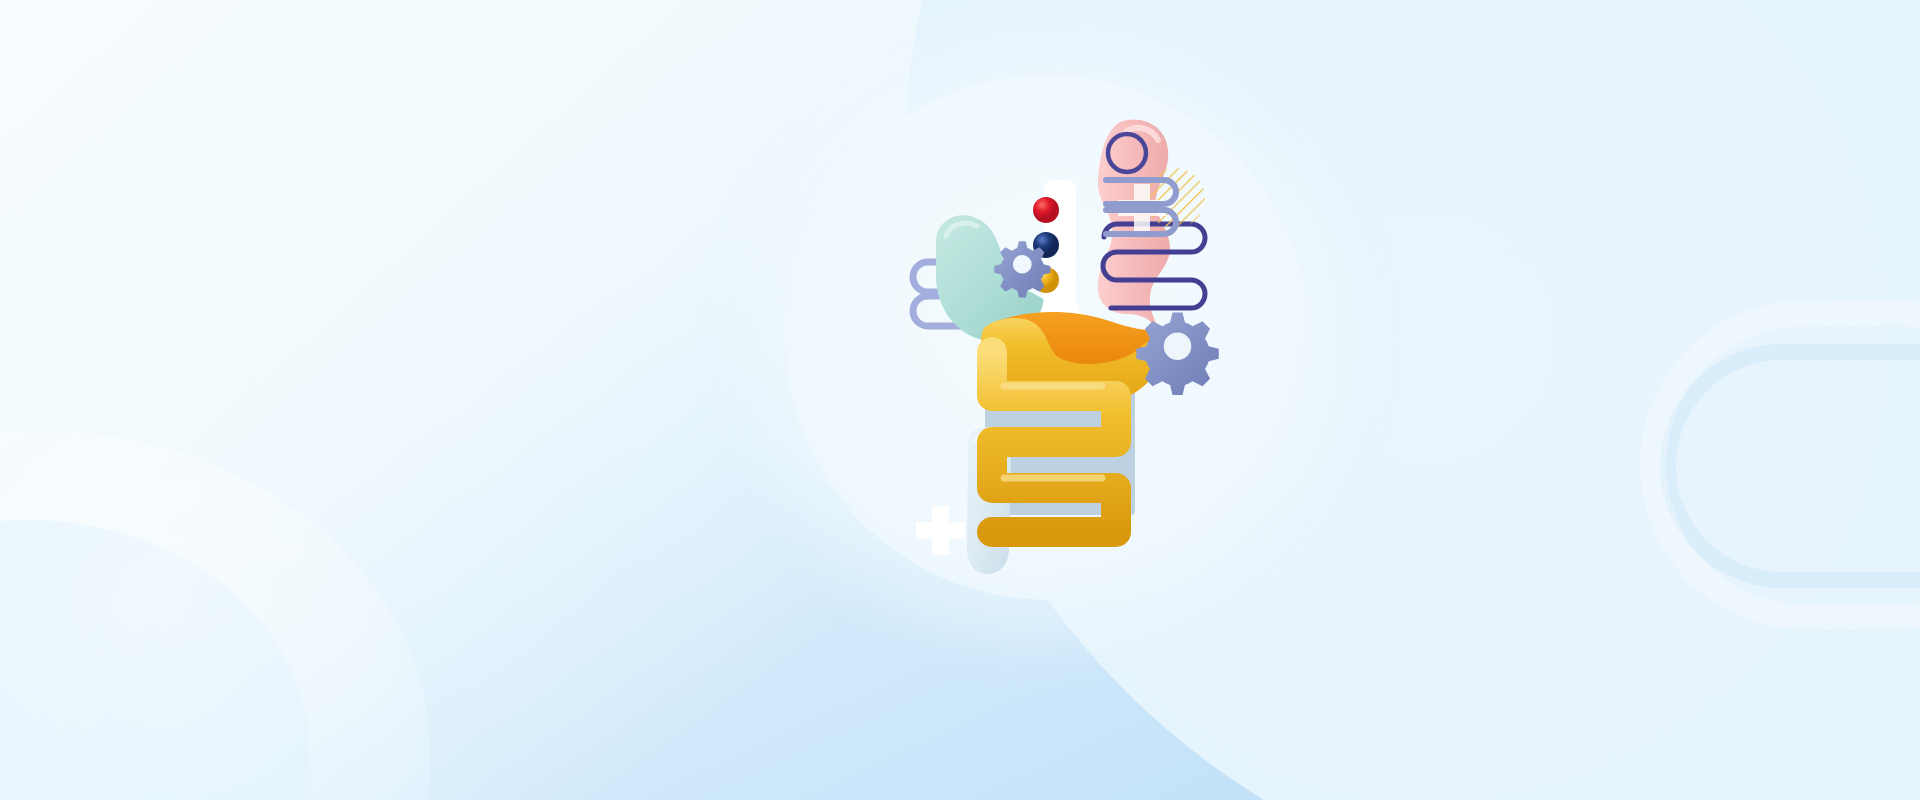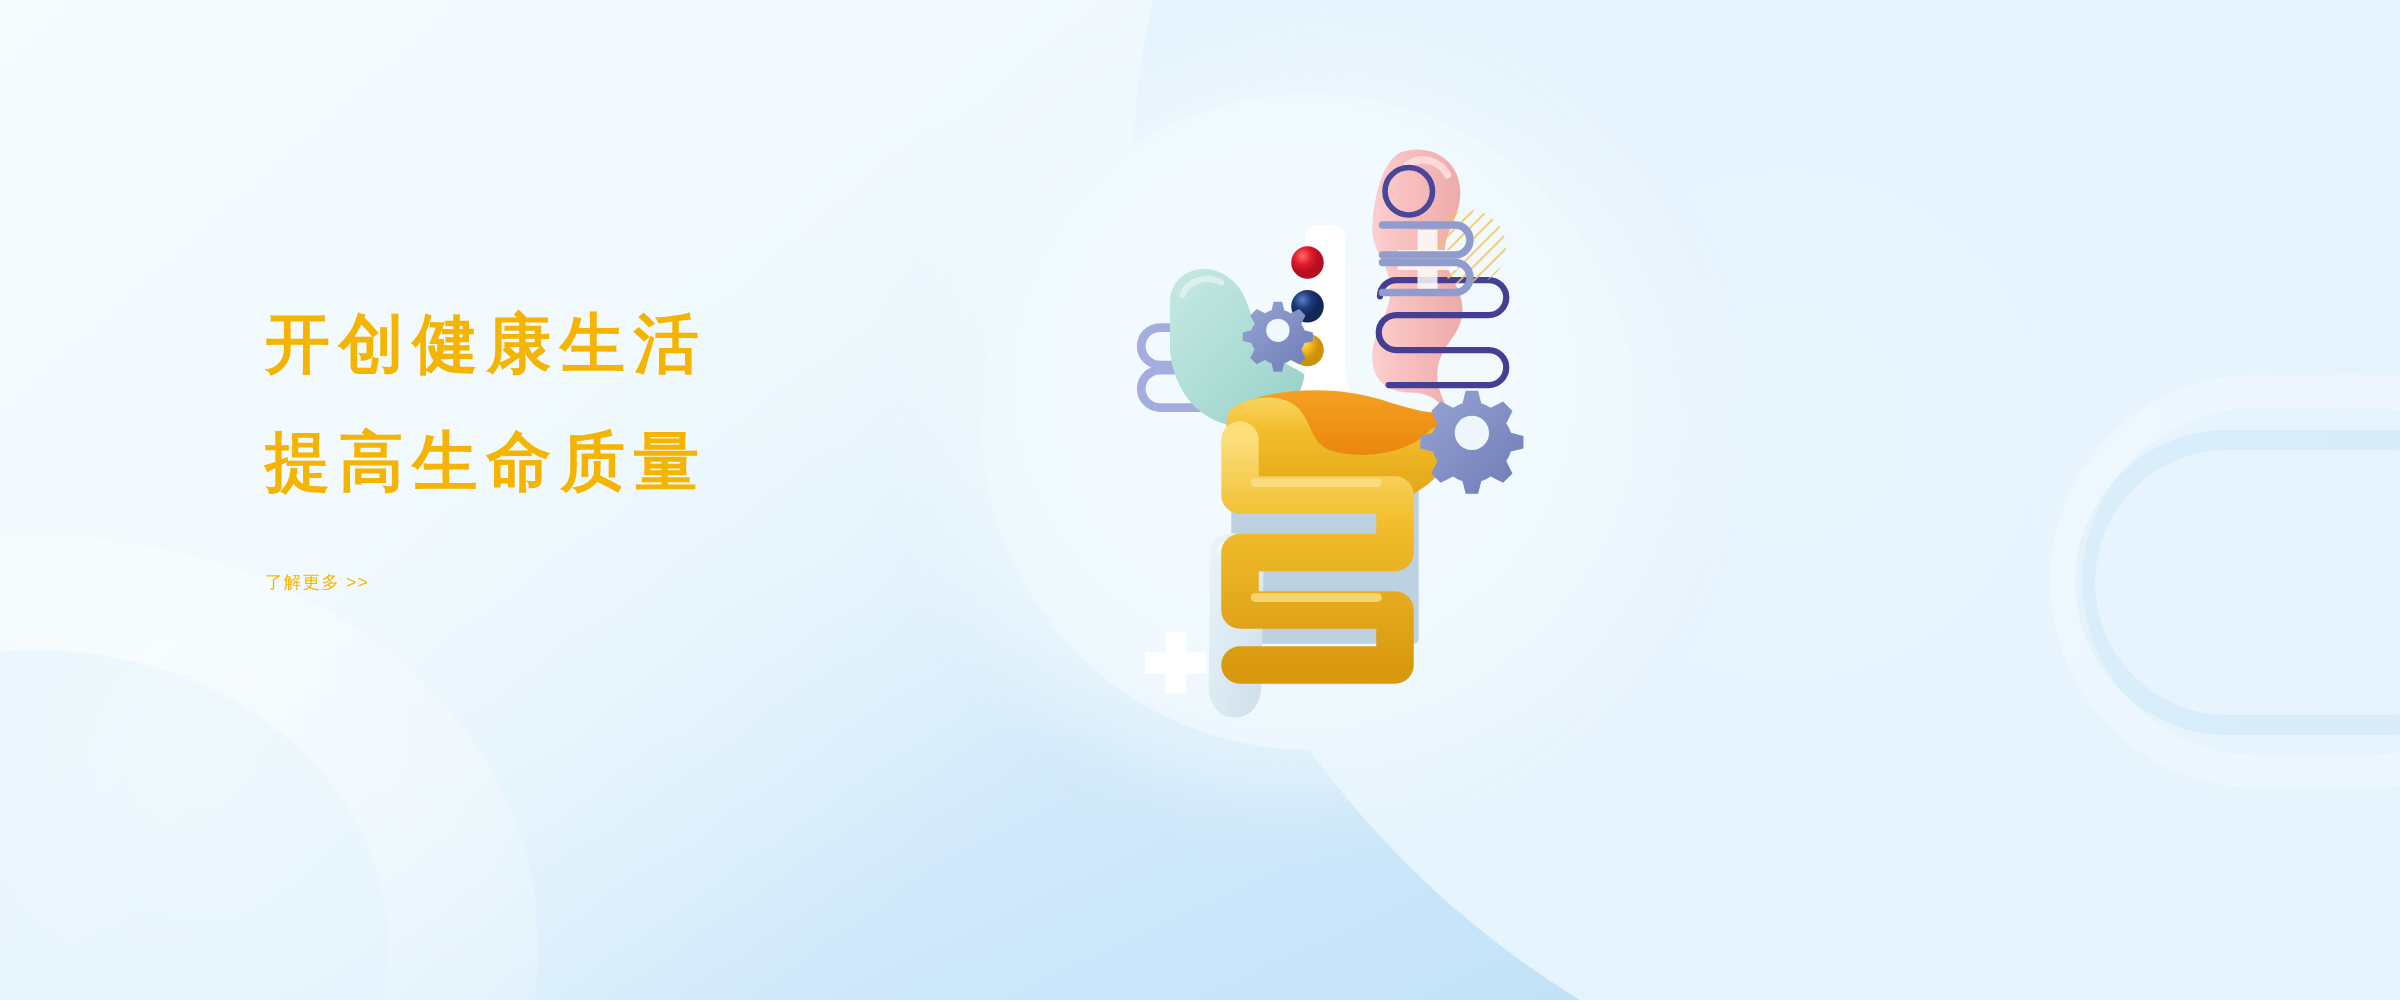--- a/index.html
+++ b/index.html
@@ -105,25 +105,20 @@
 <div id="banner">
 
   <div class="bg-shape" id="wash-diag"></div>
   <div class="bg-shape" id="blob-bl2"></div>
   <div class="bg-shape" id="blob-bl"></div>
   <div class="bg-shape" id="arc-big"></div>
   <div class="bg-shape" id="outline-right-2"></div>
   <div class="bg-shape" id="outline-right"></div>
   <div class="bg-shape" id="circle-white"></div>
 
-  <div id="copy">
-    <div class="headline" id="headline-1">开创健康生活</div>
-    <div class="headline" id="headline-2">提高生命质量</div>
-    <a href="#" id="more-link">了解更多 &gt;&gt;</a>
-  </div>
 
   <div id="illo">
     <svg viewBox="0 0 480 560" xmlns="http://www.w3.org/2000/svg">
       <defs>
         <linearGradient id="gPink" x1="0" y1="0" x2="1" y2="0">
           <stop offset="0%" stop-color="#fbcfcf"></stop>
           <stop offset="45%" stop-color="#f7bcbc"></stop>
           <stop offset="100%" stop-color="#edaaaa"></stop>
         </linearGradient>
         <linearGradient id="gGold" x1="0" y1="0" x2="0" y2="1">

